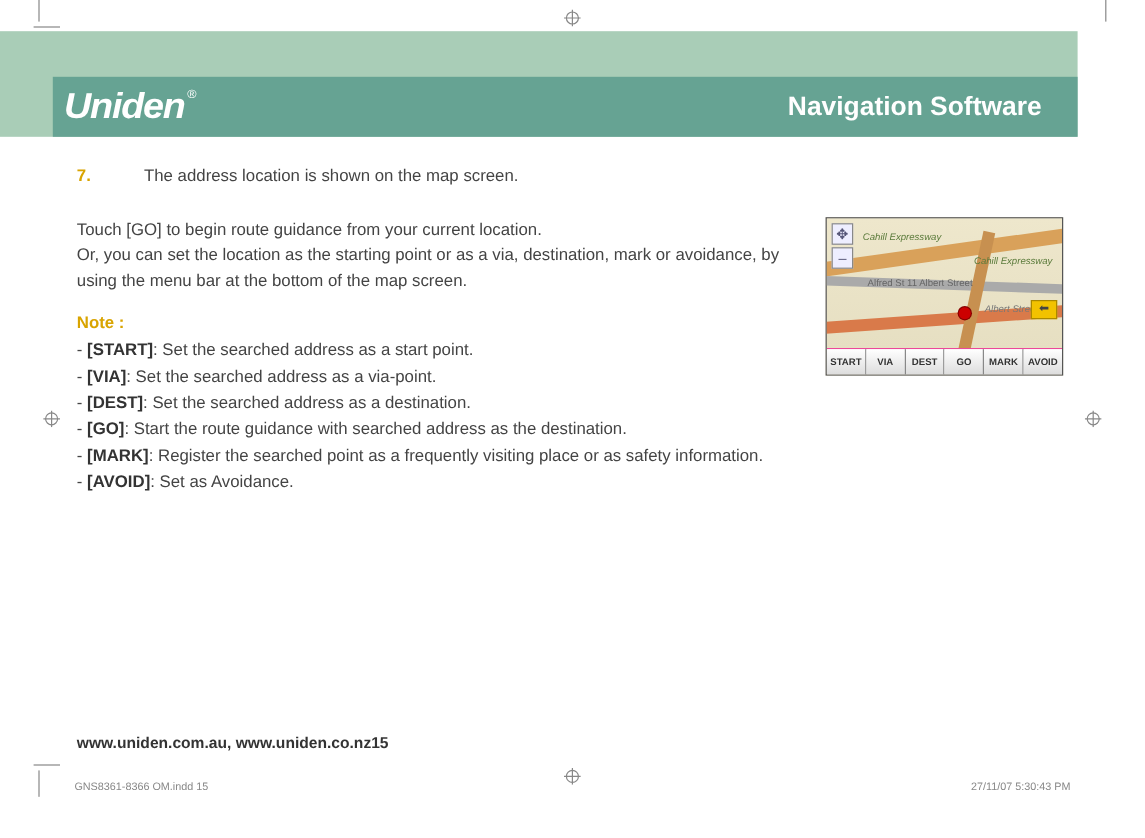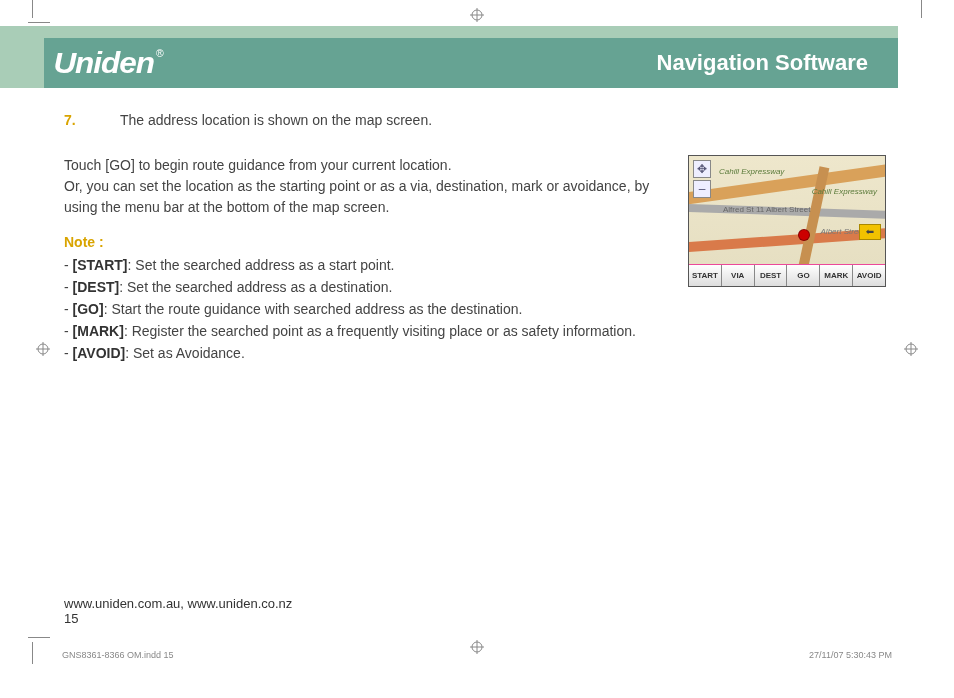--- a/index.html
+++ b/index.html
@@ -29,21 +29,21 @@
   .reg-bottom { bottom: 44px; left: 50%; transform: translateX(-50%); }
 
   .page {
     position: absolute;
     left: 56px; right: 56px;
     top: 26px; bottom: 60px;
   }
 
   .banner {
     position: relative;
-    height: 62px;
+    height: 88px;
     background: #a9cdb7;
     margin-left: -56px;
     padding-left: 56px;
   }
   .banner-inner {
     position: absolute;
     left: 44px; right: 0; bottom: 0;
     height: 50px;
     background: #66a393;
     display: flex;
@@ -117,21 +117,21 @@
     flex:1; border-right:1px solid #888; font-size:8px; font-weight:bold;
     display:flex; align-items:center; justify-content:center; color:#333;
     background: linear-gradient(#fff,#ddd);
   }
   .map-toolbar div:last-child { border-right:none; }
 
   .footer {
     position: absolute;
     left: 8px; right: 8px; bottom: 12px;
     display: flex; justify-content: flex-start;
-    font-weight: normal; font-size: 13px; color:#333;flex-direction:column;
+    font-weight: bold; font-size: 13px; color:#333;
   }
 
   .print-meta {
     position: absolute;
     left: 62px; right: 62px; bottom: 38px;
     display: flex; justify-content: space-between;
     font-size: 9px; color: #888; font-family: Arial, sans-serif;
   }
 </style>
 </head>
@@ -197,20 +197,21 @@
     </div>
 
     <div class="body-row">
       <div class="body-text">
         <div>Touch [GO] to begin route guidance from your current location.</div>
         <div>Or, you can set the location as the starting point or as a via, destination, mark or avoidance, by using the menu bar at the bottom of the map screen.</div>
 
         <div class="note-label">Note :</div>
         <div class="note-list">
           <div>- <b>[START]</b><span>: Set the searched address as a start point.</span></div>
+          <div>- <b>[VIA]</b><span>: Set the searched address as a via-point.</span></div>
           <div>- <b>[DEST]</b><span>: Set the searched address as a destination.</span></div>
           <div>- <b>[GO]</b><span>: Start the route guidance with searched address as the destination.</span></div>
           <div>- <b>[MARK]</b><span>: Register the searched point as a frequently visiting place or as safety information.</span></div>
           <div>- <b>[AVOID]</b><span>: Set as Avoidance.</span></div>
         </div>
       </div>
 
       <div class="map-thumb">
         <div class="map-area">
           <div class="road r1"></div>

